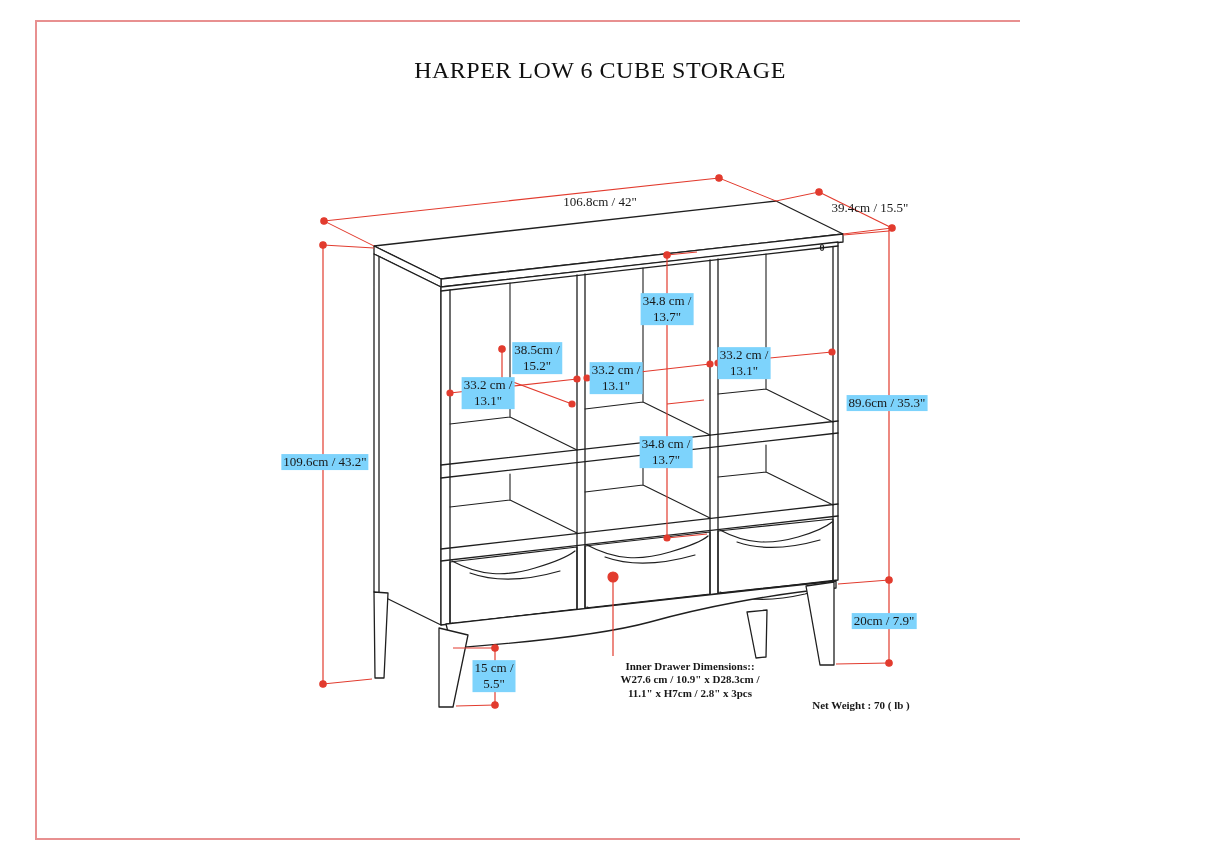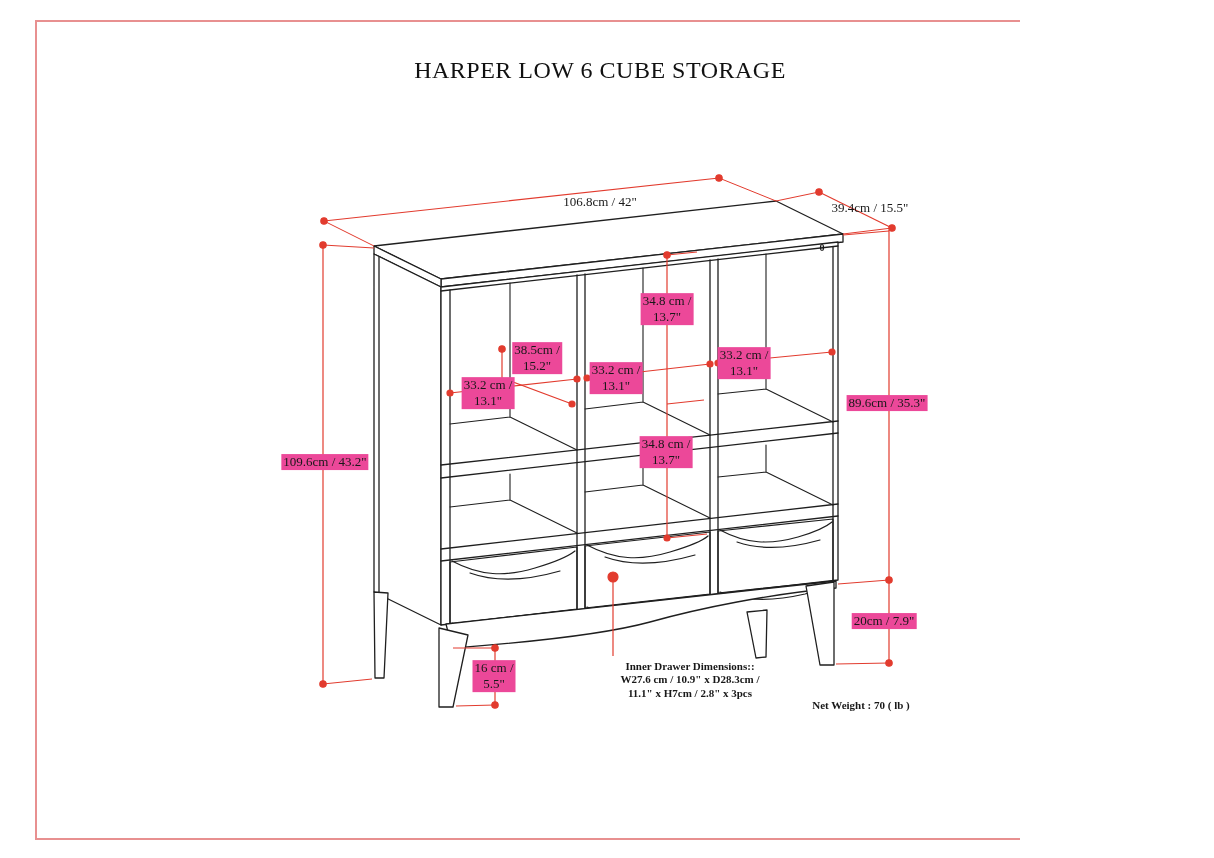--- a/index.html
+++ b/index.html
@@ -3,21 +3,21 @@
 <meta charset="utf-8">
 <style>
   html,body{margin:0;padding:0;background:#ffffff;}
   #page{position:relative;width:1020px;height:858px;background:#fff;overflow:hidden;
         font-family:"Liberation Serif", serif;}
   #frame{position:absolute;left:35px;top:20px;width:1143px;height:816px;
          border:2px solid #e89090;pointer-events:none;}
   #drawing{position:absolute;left:0;top:0;}
   .lbl{position:absolute;transform:translate(-50%,-50%);font-size:13px;color:#181818;
        text-align:center;line-height:1.22;white-space:nowrap;}
-  .bg{background:#ec4899;padding:0 2px;text-align:center;}
+  .bg{background:#7dd3fc;padding:0 2px;text-align:center;}
   .title{font-size:24px;letter-spacing:0.5px;color:#111;}
   .zero{font-size:10px;font-weight:bold;}
   .note{font-size:11px;font-weight:bold;}
 </style>
 </head>
 <body>
 
 <div id="page">
   <div id="frame"></div>
 
@@ -139,21 +139,21 @@
 
   <div class="lbl" style="left:870px;top:208px">39.4cm / 15.5"</div>
 
   <div class="lbl bg" style="left:325px;top:462px">109.6cm / 43.2"</div>
 
   <div class="lbl bg" style="left:887px;top:403px">89.6cm / 35.3"</div>
 
   <div class="lbl bg" style="left:884px;top:621px">20cm / 7.9"</div>
 
   <div class="lbl bg" style="left:494px;top:676px">
-    <div>16 cm /</div>
+    <div>15 cm /</div>
     <div>5.5"</div>
   </div>
 
   <div class="lbl bg" style="left:667px;top:309px">
     <div>34.8 cm /</div>
     <div>13.7"</div>
   </div>
 
   <div class="lbl bg" style="left:666px;top:452px">
     <div>34.8 cm /</div>

